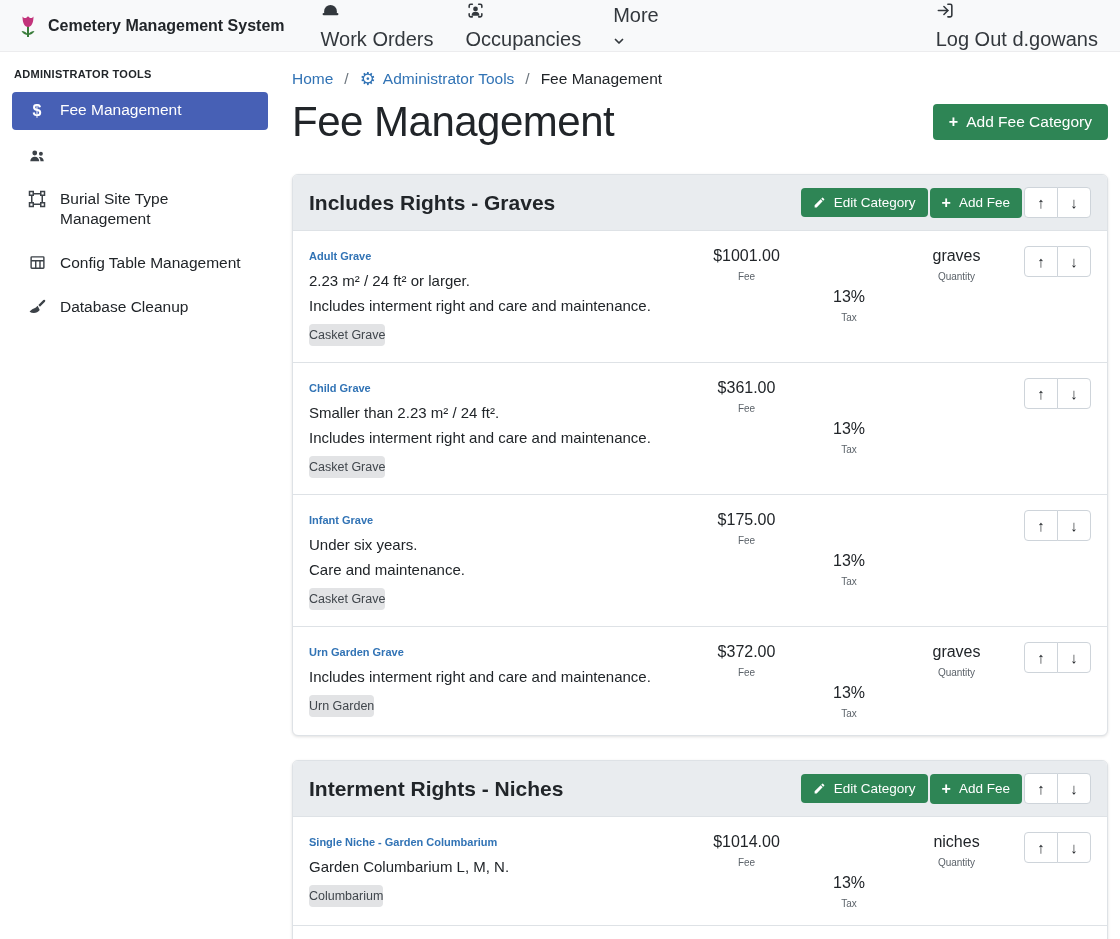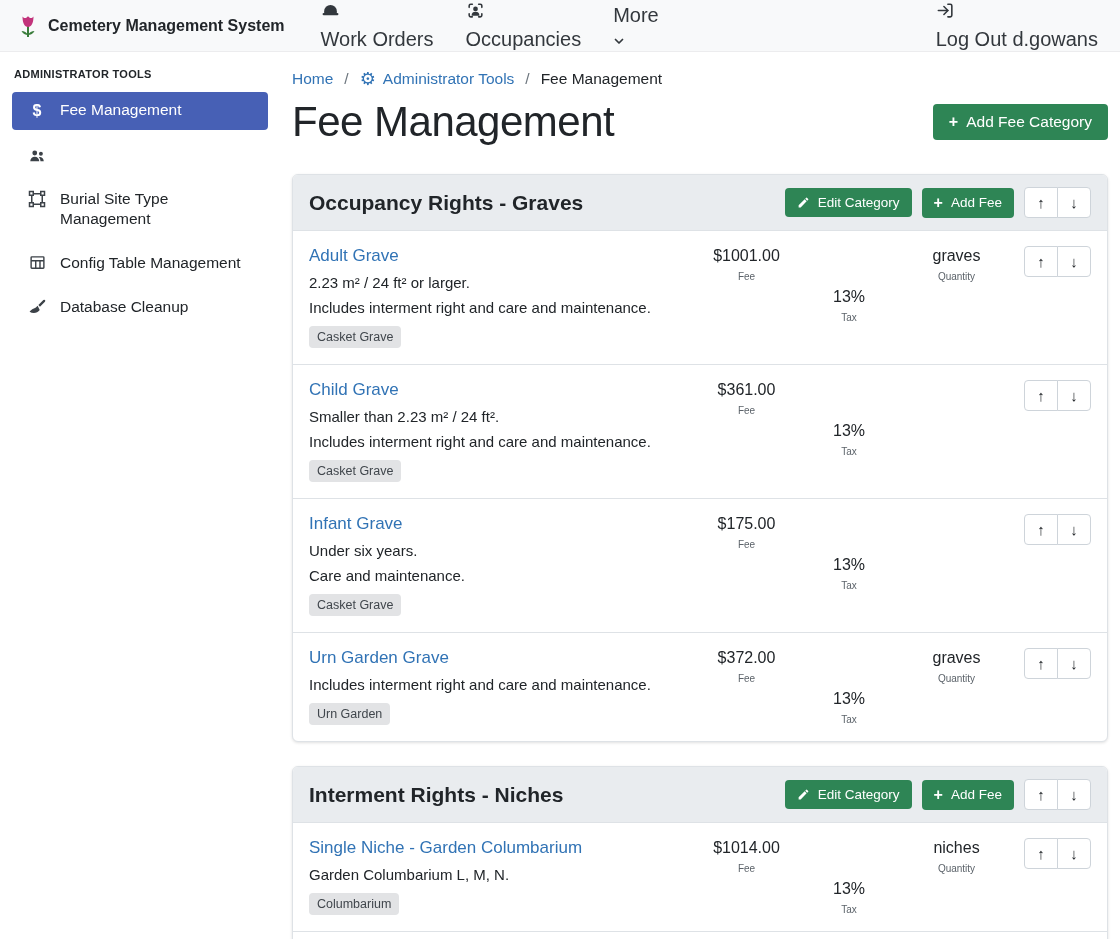--- a/index.html
+++ b/index.html
@@ -49,36 +49,36 @@
   .btn-lg { font-size:15.5px; padding:9px 16px; }
   .btn-sm { font-size:13.5px; padding:7px 12px; }
   .plus-glyph { font-weight:700; font-size:16px; line-height:1; }
 
   
   .card { border:1px solid var(--border); border-radius:6px; background:#fff;
     box-shadow:0 1px 3px rgba(0,0,0,.12); margin-bottom:24px; overflow:hidden; }
   .card-header { background:var(--header-bg); padding:12px 16px; display:flex;
     align-items:center; border-bottom:1px solid var(--border); }
   .card-title { font-size:21px; font-weight:600; flex:1; color:#212529; }
-  .header-btns { display:flex; align-items:center; gap:10px; }
+  .header-btns { display:flex; align-items:center; gap:2px; }
   .arrow-group { display:inline-flex; }
   .arrow-btn { width:34px; height:31px; background:#fff; border:1px solid #ced4da;
     color:#212529; font-size:15px; cursor:pointer; display:flex; align-items:center;
     justify-content:center; font-family:inherit; }
   .arrow-btn.up { border-radius:4px 0 0 4px; }
   .arrow-btn.down { border-radius:0 4px 4px 0; margin-left:-1px; }
 
   
   .fee-row { display:flex; padding:15px 16px 16px; border-bottom:1px solid var(--border); }
   .fee-row:last-child { border-bottom:none; }
   .fee-details { flex:1; padding-right:10px; min-width:0; }
-  .fee-name { color:var(--link); font-weight:400; font-size:17px; cursor:pointer; }
+  .fee-name { color:var(--link); font-weight:700; font-size:11px; cursor:pointer; }
   .fee-desc { font-size:15px; margin-top:8px; color:#212529; }
   .badge { display:inline-block; background:var(--badge-bg); color:#40464c; font-size:12.5px;
-    padding:4px 8px; border-radius:4px; margin-top:10px; }
+    padding:4px 0; border-radius:4px; margin-top:10px; }
   .fee-col { width:115px; text-align:center; padding-top:1px; flex-shrink:0; }
   .fee-col.tax { width:90px;margin-top:41px; }
   .fee-col.qty { width:125px; }
   .col-value { font-size:16px; color:#212529; }
   .col-label { font-size:10px; color:var(--muted); margin-top:6px; }
   .row-arrows { width:72px; flex-shrink:0; display:flex; justify-content:flex-end; align-items:flex-start; }
 </style>
 </head>
 <body>
 
@@ -212,21 +212,21 @@
     <div class="title-row">
       <h1>Fee Management</h1>
       <button class="btn btn-green btn-lg">
         <span class="plus-glyph">+</span>
         <span>Add Fee Category</span>
       </button>
     </div>
 
     <section class="card">
       <div class="card-header">
-        <div class="card-title">Occupancy Rights - Graves</div>
+        <div class="card-title">Includes Rights - Graves</div>
         <div class="header-btns">
           <button class="btn btn-green btn-sm">
             <span class="icon">
               <svg width="13" height="13" viewBox="0 0 24 24" fill="currentColor">
                   <path d="M3 17.2V21h3.8L17.8 9.9l-3.7-3.7L3 17.2zM20.7 7a1 1 0 0 0 0-1.4l-2.3-2.3a1 1 0 0 0-1.4 0l-1.8 1.8 3.7 3.7L20.7 7z"></path>
                 </svg>
             </span>
             <span>Edit Category</span>
           </button>
           <button class="btn btn-green btn-sm">

